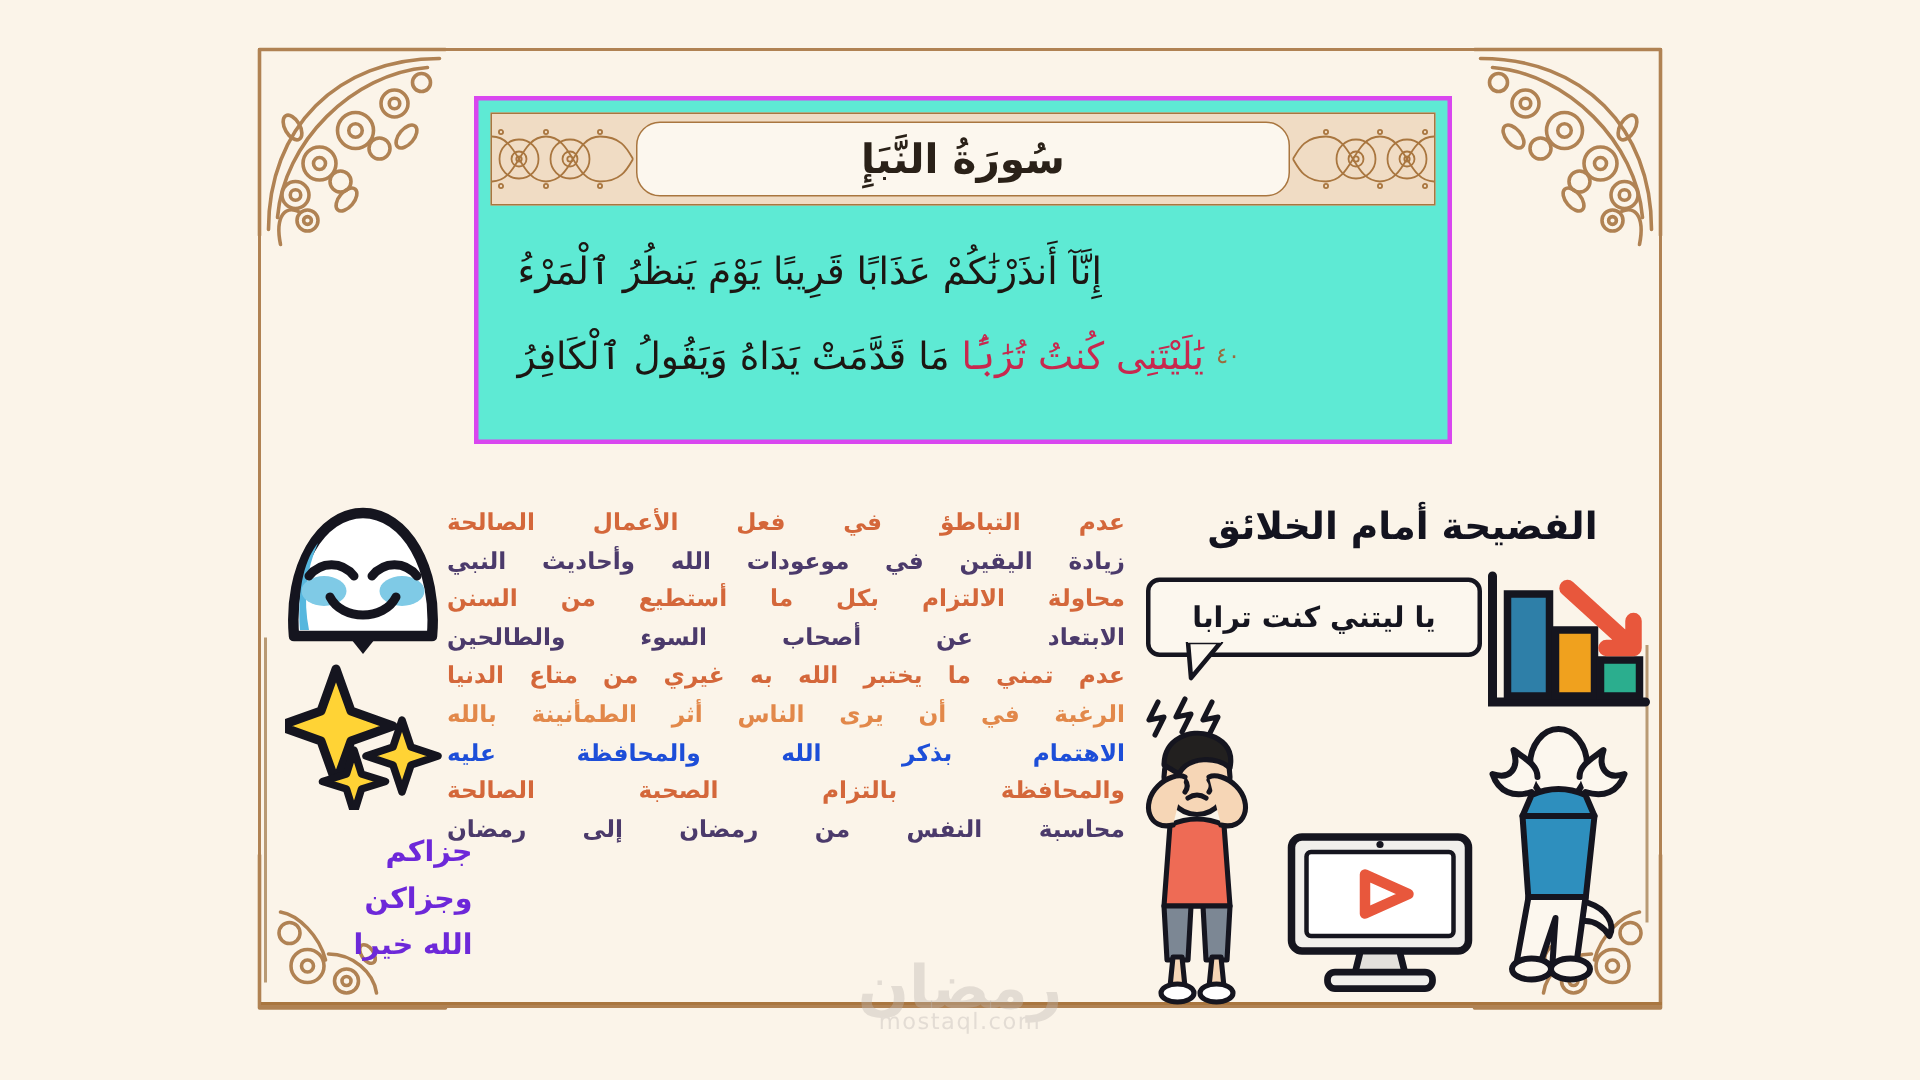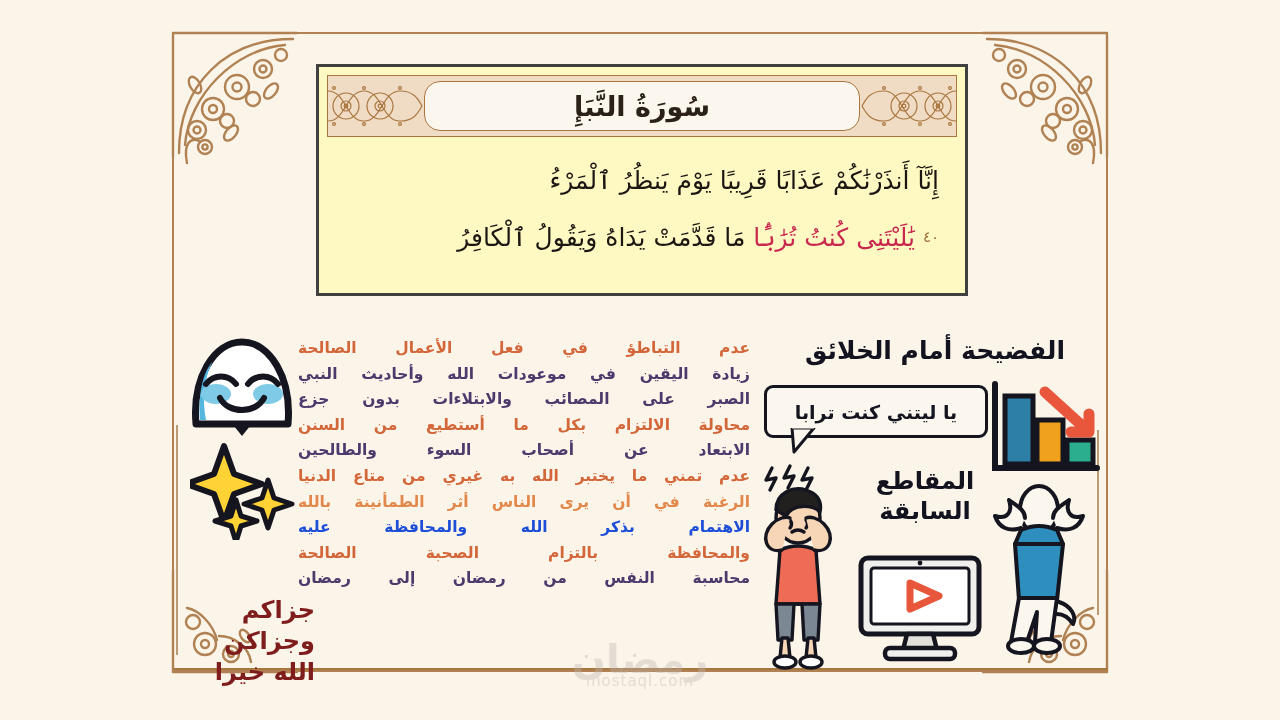--- a/index.html
+++ b/index.html
@@ -40,22 +40,22 @@
   .corner-br { left: 975px;  top: 565px; transform: scale(-1,-1); }
   .corner-bl, .corner-br { width: 140px; height: 115px; }
 
   
   .quran-box {
     position: absolute;
     left: 316px;
     top: 64px;
     width: 652px;
     height: 232px;
-    background: #fef9c3;
-    border: 3px solid #404040;
+    background: #5eead4;
+    border: 3px solid #d946ef;
     box-sizing: border-box;
   }
   .surah-band {
     position: relative;
     margin: 8px;
     height: 62px;
     background: #F0DCC4;
     border: 1.5px solid #A9763F;
     box-sizing: border-box;
     overflow: hidden;
@@ -79,23 +79,22 @@
     white-space: nowrap;
   }
   .band-orn { position: absolute; top: 0; width: 96px; height: 100%; }
   .band-orn.left  { left: 0; }
   .band-orn.right { right: 0; transform: scaleX(-1); }
 
   .ayah-wrap {
     position: absolute;
     left: 0; right: 0;
     top: 86px;
-    text-align: right;
+    text-align: left;
     padding: 0 26px;
-    margin-left: 36px;
   }
   .ayah-line {
     font-family: "DejaVu Sans", "Liberation Sans", sans-serif;
     font-size: 25px;
     line-height: 56px;
     color: #1C1612;
     white-space: nowrap;
     direction: rtl;
   }
   .ayah-red { color: #C8284E; }
@@ -141,25 +140,24 @@
 
   
   .thanks {
     position: absolute;
     right: 965px;
     top: 553px;
     width: 118px;
     text-align: right;
     direction: rtl;
     font-family: "DejaVu Sans", "Liberation Sans", sans-serif;
-    font-size: 24px;
+    font-size: 19px;
     font-weight: 700;
     line-height: 31px;
-    color: #7f1d1d;
-    margin-top: 42px;
+    color: #6d28d9;
   }
 
   
   .headline {
     position: absolute;
     left: 770px;
     top: 336px;
     width: 330px;
     text-align: center;
     direction: rtl;
@@ -404,21 +402,20 @@
 
   <svg class="art art-sparkle" width="110" height="100" viewBox="0 0 110 100">
     <path d="M34 6 L44 34 L72 44 L44 54 L34 82 L24 54 L-4 44 L24 34 Z" fill="#FFD335" stroke="#15151F" stroke-width="6" stroke-linejoin="round"></path>
     <path d="M78 40 L84 58 L102 64 L84 70 L78 88 L72 70 L54 64 L72 58 Z" fill="#FFD335" stroke="#15151F" stroke-width="5" stroke-linejoin="round"></path>
     <path d="M46 60 L51 76 L67 81 L51 86 L46 102 L41 86 L25 81 L41 76 Z" fill="#FFD335" stroke="#15151F" stroke-width="5" stroke-linejoin="round"></path>
   </svg>
 
   <div class="virtue-list">
     <div class="virtue-line" style="color:#D4673A">عدم التباطؤ في فعل الأعمال الصالحة</div>
     <div class="virtue-line" style="color:#4B3A6B">زيادة اليقين في موعودات الله وأحاديث النبي</div>
-    <div class="virtue-line" style="color:#4B3A6B">الصبر على المصائب والابتلاءات بدون جزع</div>
     <div class="virtue-line" style="color:#D4673A">محاولة الالتزام بكل ما أستطيع من السنن</div>
     <div class="virtue-line" style="color:#4B3A6B">الابتعاد عن أصحاب السوء والطالحين</div>
     <div class="virtue-line" style="color:#D4673A">عدم تمني ما يختبر الله به غيري من متاع الدنيا</div>
     <div class="virtue-line" style="color:#E2884A">الرغبة في أن يرى الناس أثر الطمأنينة بالله</div>
     <div class="virtue-line" style="color:#1d4ed8">الاهتمام بذكر الله والمحافظة عليه</div>
     <div class="virtue-line" style="color:#D4673A">والمحافظة بالتزام الصحبة الصالحة</div>
     <div class="virtue-line" style="color:#4B3A6B">محاسبة النفس من رمضان إلى رمضان</div>
   </div>
 
   <div class="thanks">
@@ -481,21 +478,17 @@
       <path d="M72 58 C84 62 94 58 98 46 C86 50 80 42 84 30 C76 36 68 40 68 48" fill="#FCF7EE"></path>
       <path d="M36 60 q18 -8 36 0 L78 74 C66 80 42 80 30 74 Z" fill="#2E8FBE"></path>
       <path d="M30 74 L78 74 L72 130 L34 130 Z" fill="#2E8FBE"></path>
       <path d="M34 128 L72 128 L66 172 L50 172 L52 142 L42 172 L26 172 Z" fill="#FCF7EE"></path>
       <ellipse cx="36" cy="176" rx="13" ry="7" fill="#FCF7EE"></ellipse>
       <ellipse cx="62" cy="176" rx="13" ry="7" fill="#FCF7EE"></ellipse>
       <path d="M74 132 C86 136 92 146 88 154 C84 148 78 144 72 144" fill="#FCF7EE"></path>
     </g>
   </svg>
 
-  <div class="clips-label">
-    <div>المقاطع</div>
-    <div>السابقة</div>
-  </div>
 
   <div class="watermark-ghost">رمضان</div>
   <div class="watermark">mostaql.com</div>
 
 </div>
 
 </body></html>

